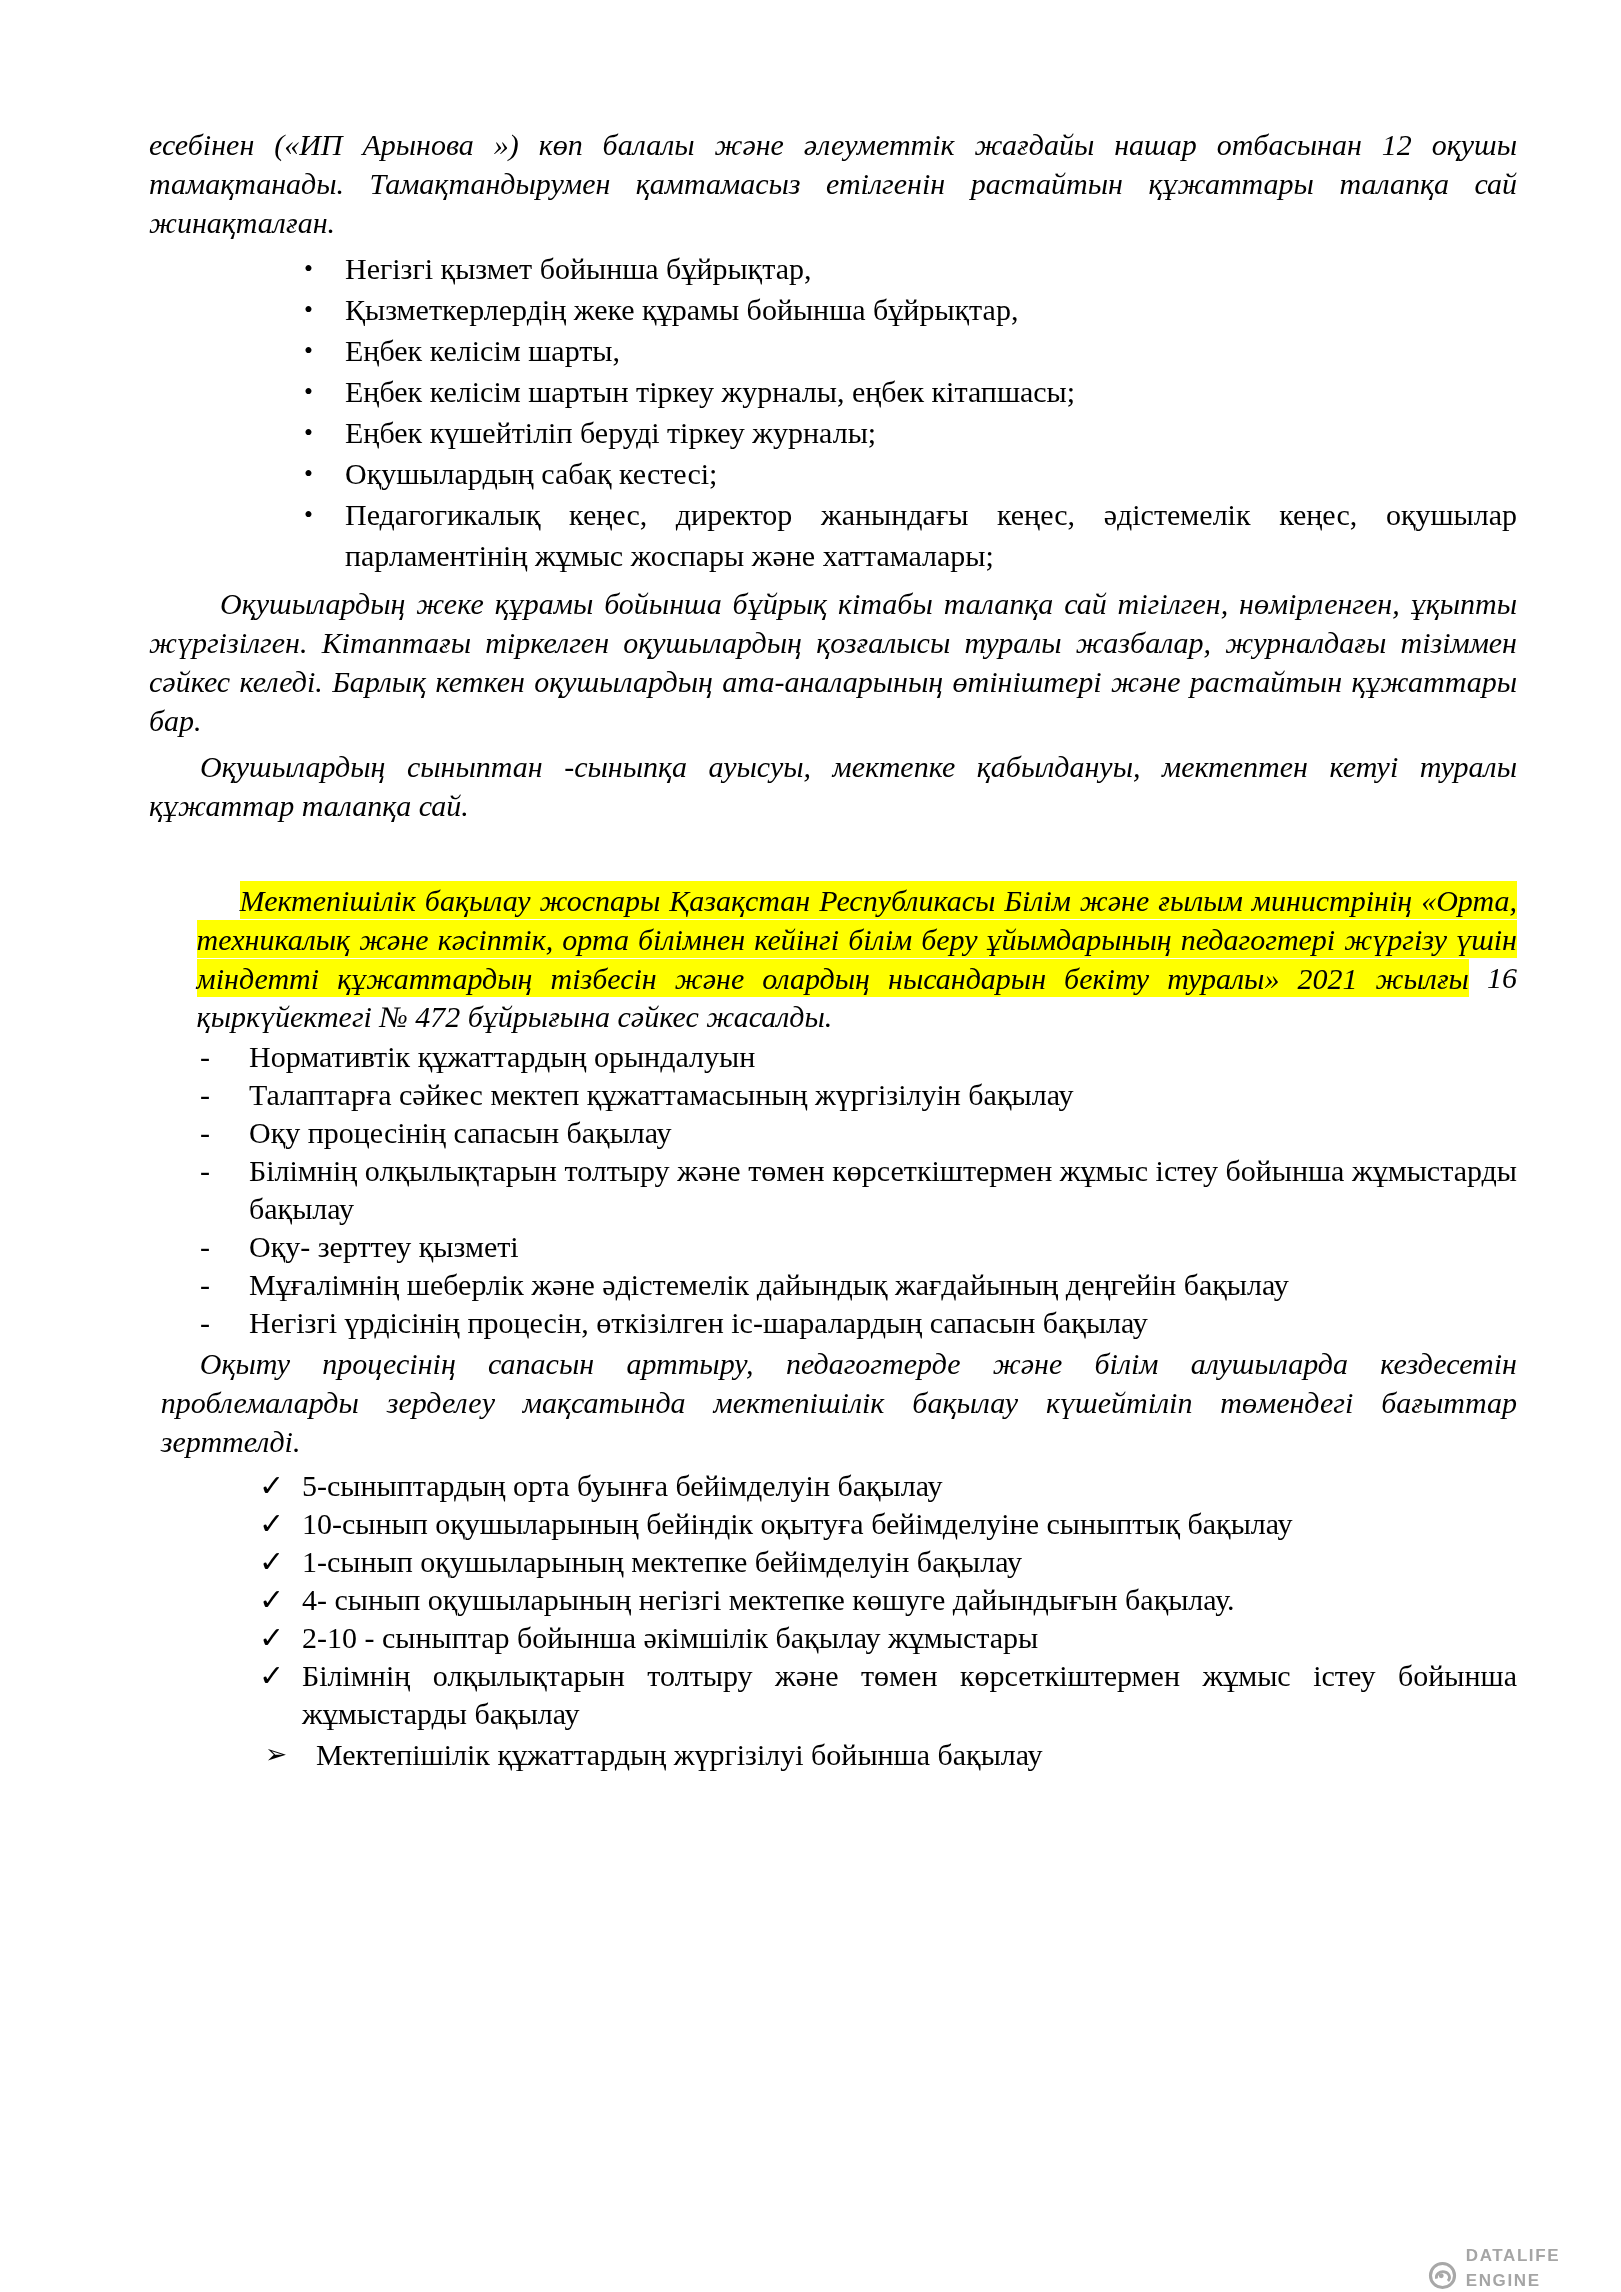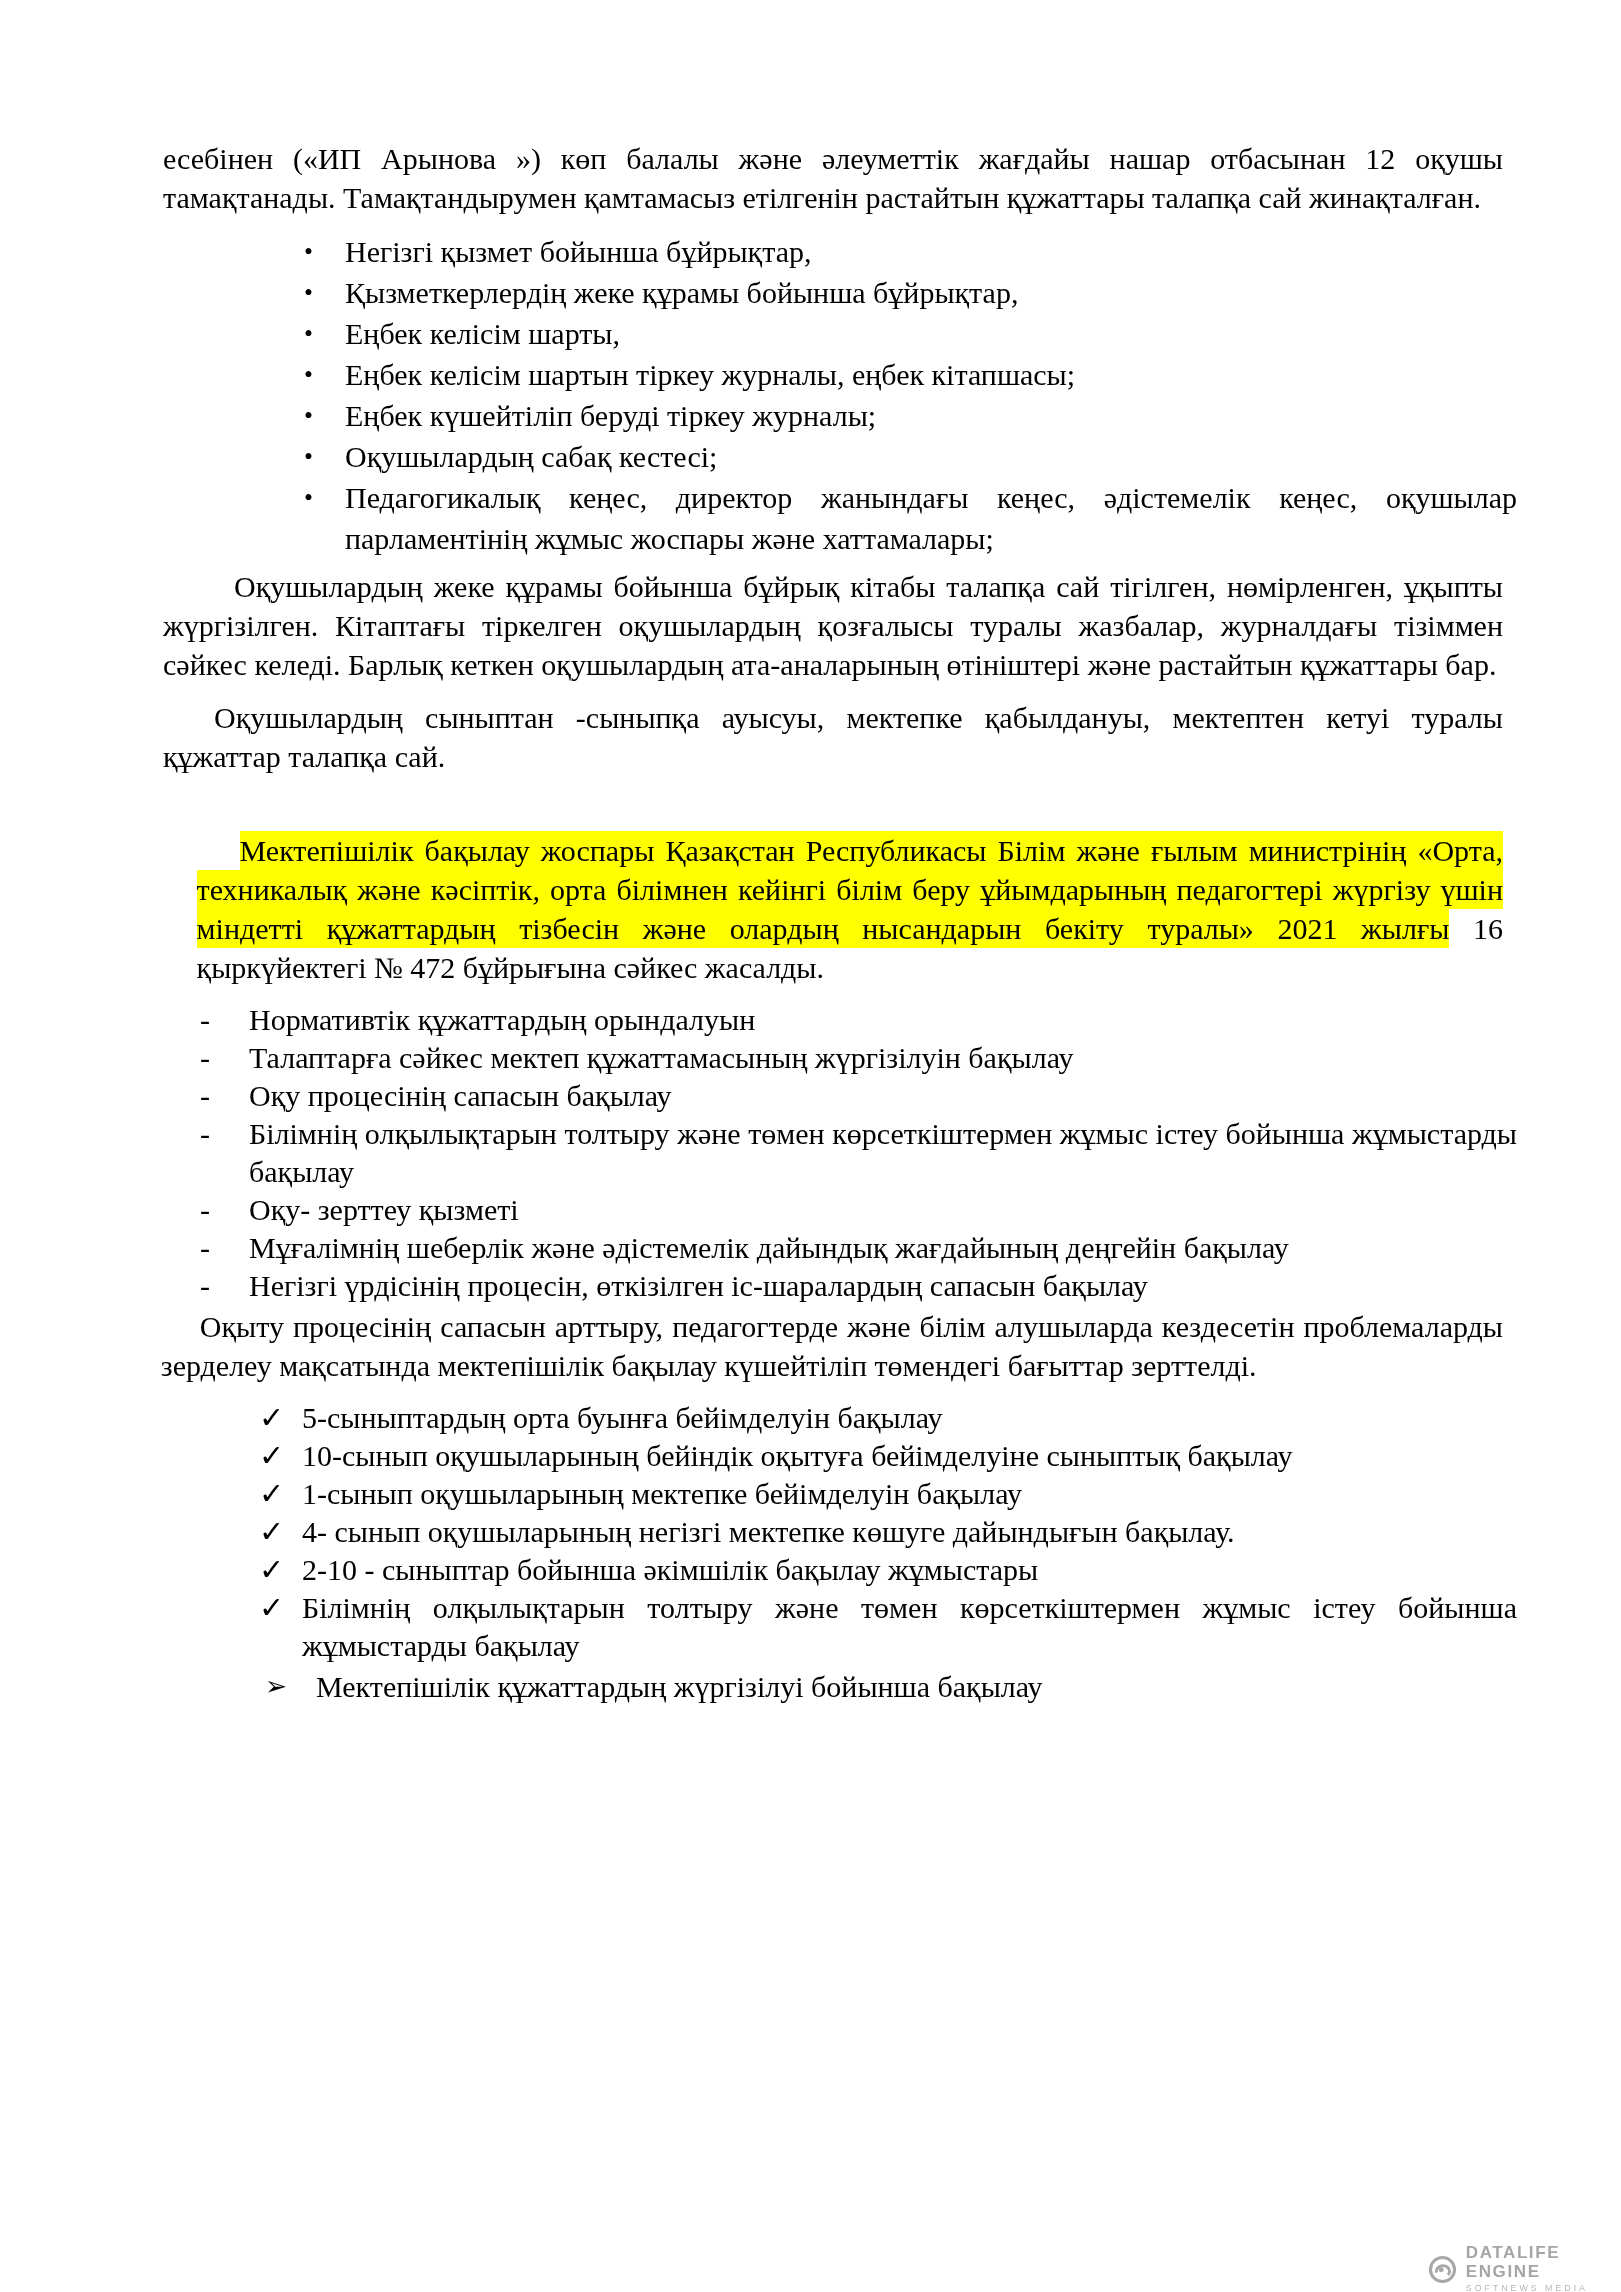--- a/index.html
+++ b/index.html
@@ -9,21 +9,21 @@
     margin:0 auto;
     background:#ffffff;
     font-family:"Liberation Serif","DejaVu Serif",serif;
     font-size:30px;
     line-height:39px;
     color:#000000;
     box-sizing:border-box;
     padding:125px 104px 0 149px;
     overflow:hidden;
   }
-  p{margin:14px;text-align:justify;}
+  p{margin:0;text-align:justify;font-style:italic;}
   .ind{text-indent:65px;}
   .p2{margin-top:51px;}
   .p3{margin-top:17.6px;}
   .p4{margin-top:7.8px;text-indent:71px;}
   .p5{margin-top:7.8px;text-indent:51px;}
   .p6{margin-top:17.6px;}
   .p7{margin-top:2px;margin-left:11.8px;text-indent:39px;}
   .hl-para{margin-top:55px;margin-left:19.6px;text-indent:43px;padding-left:28px;}
   mark{background:#ffff00;color:inherit;padding:2.9px 0;}
   ul{list-style:none;margin:0;padding:0;}
@@ -41,21 +41,21 @@
   .alist{margin-top:2px;}
   .alist li{margin-left:116px;line-height:39px;}
   .alist .m{flex:0 0 51px;font-size:26.5px;}
   .footer-logo{
     position:absolute;left:1427px;top:2243px;
     display:flex;align-items:center;gap:7.8px;
     font-family:"Liberation Sans","DejaVu Sans",sans-serif;
     color:#a8a8a8;
   }
   .footer-text{display:flex;flex-direction:column;}
-  .brand{font-size:17px;font-weight:bold;letter-spacing:1.6px;line-height:19px;color:#a5a5a5;}
+  .brand{font-size:17px;font-weight:bold;letter-spacing:1.6px;line-height:25px;color:#a5a5a5;}
   .tagline{font-size:8.8px;letter-spacing:3px;line-height:10.8px;color:#b5b5b5;margin-top:2px;}
 </style>
 </head>
 <body>
 
 <div class="page">
 
   <p class="p1">есебінен («ИП Арынова ») көп балалы және әлеуметтік жағдайы нашар отбасынан 12 оқушы тамақтанады. Тамақтандырумен қамтамасыз етілгенін растайтын құжаттары талапқа сай жинақталған.</p>
 
 

